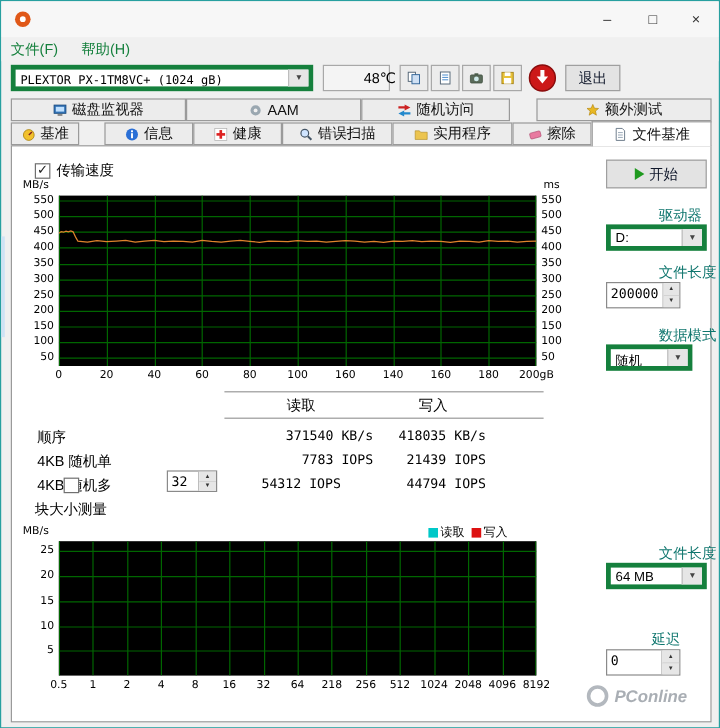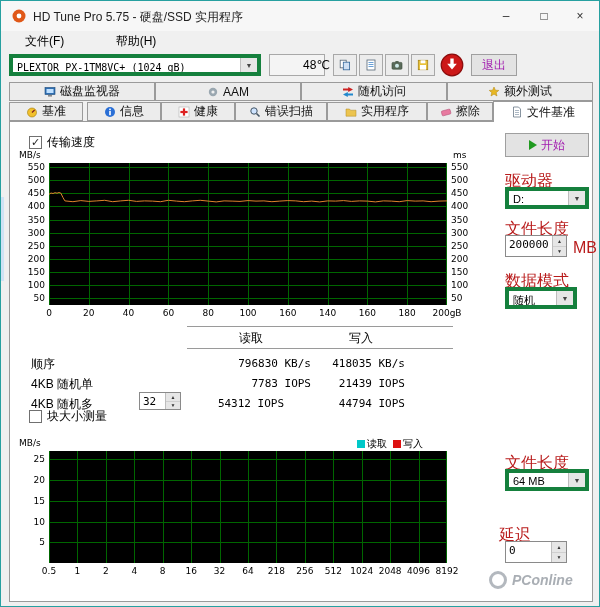--- a/index.html
+++ b/index.html
@@ -3,61 +3,60 @@
 <meta charset="utf-8">
 <style>
   html,body{margin:0;padding:0;}
   body{width:600px;height:607px;font-family:"Liberation Sans","DejaVu Sans",sans-serif;background:#e8e8e8;position:relative;}
   .window{position:absolute;left:0;top:0;width:598px;height:605px;border:1px solid #27a0a0;background:#f0f0f0;overflow:hidden;}
   .titlebar{position:absolute;left:0;top:0;right:0;height:30px;background:#f7f7f7;}
   .title-text{position:absolute;left:32px;top:8px;font-size:12px;color:#222;white-space:nowrap;}
   .win-icon{position:absolute;left:10px;top:7px;width:16px;height:16px;}
   .tb-btn{position:absolute;top:0;width:38px;height:30px;display:flex;align-items:center;justify-content:center;font-size:12px;color:#333;}
   .menubar{position:absolute;left:0;top:30px;right:0;height:20px;background:#f0f0f0;font-size:12px;}
-  .menu-item{display:inline-block;padding:2px 24px;color:#000000;}
+  .menu-item{display:inline-block;padding:2px 8px;color:#15803d;}
   .combo{position:absolute;background:#fff;border:4px solid #15803d;display:flex;align-items:stretch;box-sizing:border-box;}
   .combo .val{flex:1;padding:2px 4px;font-size:11px;white-space:nowrap;overflow:hidden;color:#000;}
   .combo .val.mono{font-family:"DejaVu Sans Mono","Liberation Mono",monospace;font-size:10px;padding-top:4px;}
   .combo .arrow{width:16px;background:#e6e6e6;border-left:1px solid #bdbdbd;display:flex;align-items:center;justify-content:center;font-size:7px;color:#444;}
-  .btn{position:absolute;background:#e3e3e3;border:1px solid #9f9f9f;display:flex;align-items:center;justify-content:center;font-size:12px;color:#a21caf;box-sizing:border-box;gap:4px;}
+  .btn{position:absolute;background:#e3e3e3;border:1px solid #9f9f9f;display:flex;align-items:center;justify-content:center;font-size:12px;color:#0f172a;box-sizing:border-box;gap:4px;}
   .tool-btn{position:absolute;width:24px;height:22px;background:#ececec;border:1px solid #a8a8a8;display:flex;align-items:center;justify-content:center;box-sizing:border-box;}
   .temp-box{position:absolute;left:268px;top:53px;width:56px;height:22px;background:#f4f4f4;border:1px solid #a8a8a8;display:flex;align-items:center;justify-content:center;gap:3px;font-size:12px;box-sizing:border-box;padding-left:36px;}
   .tab{position:absolute;height:19px;background:#ececec;border:1px solid #9a9a9a;display:flex;align-items:center;justify-content:center;gap:4px;padding:0 4px;font-size:12px;box-sizing:border-box;color:#111;white-space:nowrap;overflow:hidden;}
   .tab.active{background:#ffffff;height:21px;z-index:3;border-bottom:none;}
   .panel{position:absolute;left:8px;top:120px;width:584px;height:481px;background:#ffffff;border:1px solid #9a9a9a;box-sizing:border-box;z-index:1;}
   .checkbox-row{position:absolute;display:flex;align-items:center;gap:5px;font-size:12px;color:#000;z-index:2;}
   .cb{width:13px;height:13px;background:#fff;border:1px solid #707070;display:flex;align-items:center;justify-content:center;font-size:11px;line-height:11px;color:#222;box-sizing:border-box;}
   .chart-wrap{position:absolute;z-index:2;}
   .hline{position:absolute;height:1px;background:#9a9a9a;z-index:2;}
   .cell{position:absolute;font-size:11px;font-family:"DejaVu Sans Mono","Liberation Mono",monospace;color:#000;z-index:2;}
   .rowlabel{position:absolute;font-size:12px;font-family:"Liberation Sans","DejaVu Sans",sans-serif;color:#000;z-index:2;}
   .spin{position:absolute;display:flex;border:1px solid #8a8a8a;background:#fff;box-sizing:border-box;z-index:2;}
   .spin .spin-val{flex:1;font-size:11px;padding:2px 3px;font-family:"DejaVu Sans Mono","Liberation Mono",monospace;}
   .spin .spin-btns{width:14px;display:flex;flex-direction:column;border-left:1px solid #bdbdbd;}
   .spin .spin-btns span{flex:1;font-size:5px;display:flex;align-items:center;justify-content:center;background:#e6e6e6;color:#333;}
   .spin .spin-btns span:first-child{border-bottom:1px solid #cfcfcf;}
-  .side-label{position:absolute;font-size:16px;color:#b91c1c;z-index:2;}
+  .side-label{position:absolute;font-size:12px;color:#0f766e;z-index:2;margin-left:44px;}
   .play-tri{width:0;height:0;border-left:8px solid #1f9a1f;border-top:5px solid transparent;border-bottom:5px solid transparent;}
   .watermark{position:absolute;left:488px;top:570px;display:flex;align-items:center;gap:5px;z-index:4;color:#a9aeb4;}
   .watermark .wm-logo{width:18px;height:18px;border-radius:50%;border:3px solid #b3b8be;box-sizing:border-box;}
   .watermark .wm-text{font-size:14px;font-weight:bold;font-style:italic;}
   .sliver{position:absolute;left:0;top:196px;width:3px;height:84px;background:#cfe3f5;z-index:5;}
   .icon12{width:12px;height:12px;flex:none;display:block;}
 </style>
 </head>
 <body>
 
 <div class="window">
 
   <div class="titlebar">
     <svg class="win-icon" viewBox="0 0 16 16">
       <circle cx="8" cy="8" r="6.5" fill="#e05818"></circle>
         <circle cx="8" cy="8" r="2.4" fill="#fff"></circle>
     </svg>
-    <span class="title-text">HD Tune Pro 5.75 - 硬盘/SSD 实用程序</span>
     <div class="tb-btn" style="left:486px;">
         <span>–</span>
       </div>
     <div class="tb-btn" style="left:524px;">
         <span>□</span>
       </div>
     <div class="tb-btn" style="left:560px;">
         <span>×</span>
       </div>
   </div>
@@ -127,35 +126,35 @@
     </svg>
     <span>磁盘监视器</span>
   </div>
   <div class="tab" style="left:154px;top:81px;width:146px;">
     <svg class="icon12" viewBox="0 0 12 12">
       <circle cx="6" cy="6" r="4.2" fill="#9aa7b0"></circle>
         <circle cx="6" cy="6" r="1.6" fill="#f0f0f0"></circle>
     </svg>
     <span>AAM</span>
   </div>
-  <div class="tab" style="left:300px;top:81px;width:146px;">
+  <div class="tab" style="left:300px;top:81px;width:124px;">
     <svg class="icon12" viewBox="0 0 12 12">
       <path d="M11 3.5 L6.2 1 6.2 2.6 1 2.6 1 4.4 6.2 4.4 6.2 6 Z" fill="#c22"></path>
       <path d="M1 8.5 L5.8 6 5.8 7.6 11 7.6 11 9.4 5.8 9.4 5.8 11 Z" fill="#28c"></path>
     </svg>
     <span>随机访问</span>
   </div>
   <div class="tab" style="left:446px;top:81px;width:146px;">
     <svg class="icon12" viewBox="0 0 12 12">
       <path d="M6 1 7.4 4.2 10.8 4.4 8.2 6.6 9 10 6 8.1 3 10 3.8 6.6 1.2 4.4 4.6 4.2 Z" fill="#e8b824" stroke="#b08000" stroke-width="0.5"></path>
     </svg>
     <span>额外测试</span>
   </div>
 
-  <div class="tab" style="left:8px;top:101px;width:74px;">
+  <div class="tab" style="left:8px;top:101px;width:57px;">
     <svg class="icon12" viewBox="0 0 12 12">
       <circle cx="6" cy="6.5" r="4.5" fill="#f2c12e" stroke="#a07800" stroke-width="0.6"></circle>
       <line x1="6" y1="6.5" x2="8.6" y2="4" stroke="#802020" stroke-width="1.2"></line>
     </svg>
     <span>基准</span>
   </div>
   <div class="tab" style="left:86px;top:101px;width:74px;font-family:Liberation Serif, serif;">
     <svg class="icon12" viewBox="0 0 12 12">
       <circle cx="6" cy="6" r="5" fill="#2a6fd6"></circle>
       <rect x="5.2" y="2.6" width="1.6" height="1.6" fill="#fff"></rect>
@@ -271,39 +270,39 @@
       <span style="position: absolute; font: 9px &quot;DejaVu Sans&quot;, sans-serif; color: rgb(0, 0, 0); left: -2px; top: -1px; width: 30px;">MB/s</span>
       <span style="position: absolute; font: 9px &quot;DejaVu Sans&quot;, sans-serif; color: rgb(0, 0, 0); left: 432px; top: -1px;">ms</span>
     </div>
 
   <div class="hline" style="left:186px;top:325px;width:266px;"></div>
   <span class="rowlabel" style="left:190px;top:329px;width:120px;text-align:center;">读取</span>
   <span class="rowlabel" style="left:316px;top:329px;width:88px;text-align:center;">写入</span>
   <div class="hline" style="left:186px;top:347px;width:266px;"></div>
 
   <span class="rowlabel" style="left:30px;top:355px;">顺序</span>
-  <span class="cell" style="left:190px;top:356px;width:120px;text-align:right;">796830 KB/s</span>
+  <span class="cell" style="left:190px;top:356px;width:120px;text-align:right;">371540 KB/s</span>
   <span class="cell" style="left:316px;top:356px;width:88px;text-align:right;">418035 KB/s</span>
 
   <span class="rowlabel" style="left:30px;top:375px;">4KB 随机单</span>
   <span class="cell" style="left:190px;top:376px;width:120px;text-align:right;">7783 IOPS</span>
   <span class="cell" style="left:316px;top:376px;width:88px;text-align:right;">21439 IOPS</span>
 
   <span class="rowlabel" style="left:30px;top:395px;">4KB 随机多</span>
   <span class="spin" style="left:138px;top:391px;width:42px;height:18px;">
     <span class="spin-val">32</span>
     <span class="spin-btns">
         <span>▲</span>
         <span>▼</span>
       </span>
   </span>
   <span class="cell" style="left:190px;top:396px;width:120px;text-align:center;">54312 IOPS</span>
   <span class="cell" style="left:316px;top:396px;width:88px;text-align:right;">44794 IOPS</span>
 
-  <div class="checkbox-row" style="left:28px;top:407px;">
+  <div class="checkbox-row" style="left:28px;top:397px;flex-direction:column;">
     <span class="cb"></span>
     <span>块大小测量</span>
   </div>
 
   <div class="chart-wrap" style="left:20px;top:432px;width:460px;height:160px;">
       <svg width="398" height="112" style="position: absolute; left: 28px; top: 18px; background: rgb(0, 0, 0);">
         <line x1="0" y1="91.5" x2="398" y2="91.5" stroke="#006600" stroke-width="1"></line>
         <line x1="0" y1="71.5" x2="398" y2="71.5" stroke="#006600" stroke-width="1"></line>
         <line x1="0" y1="50.5" x2="398" y2="50.5" stroke="#006600" stroke-width="1"></line>
         <line x1="0" y1="29.5" x2="398" y2="29.5" stroke="#006600" stroke-width="1"></line>

